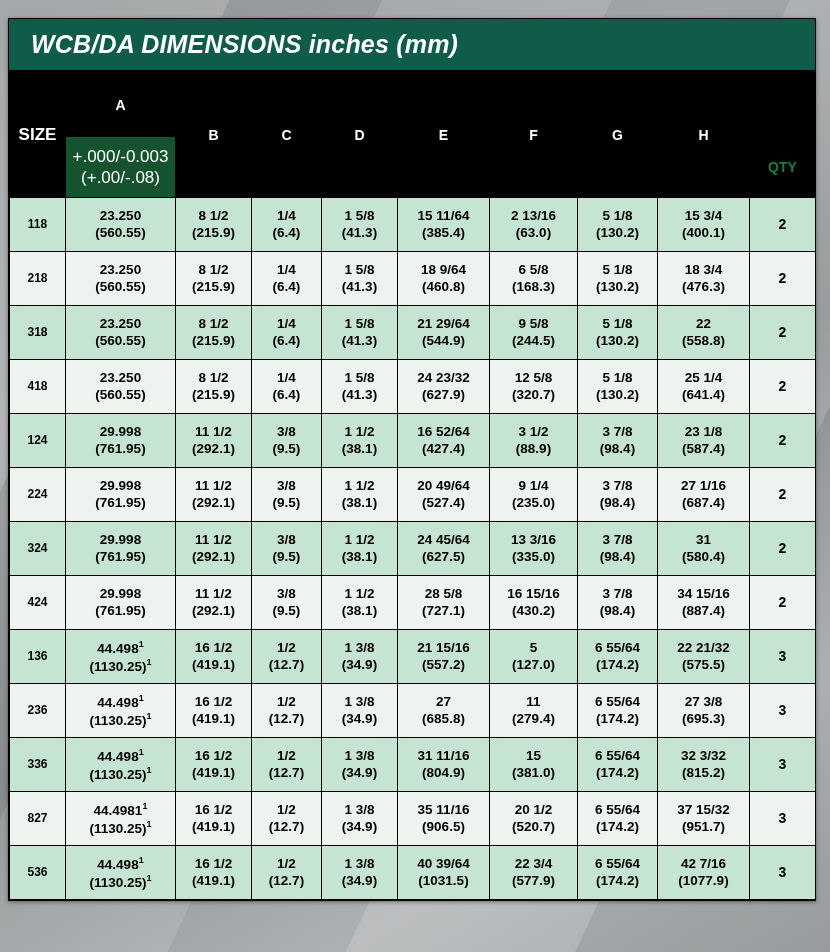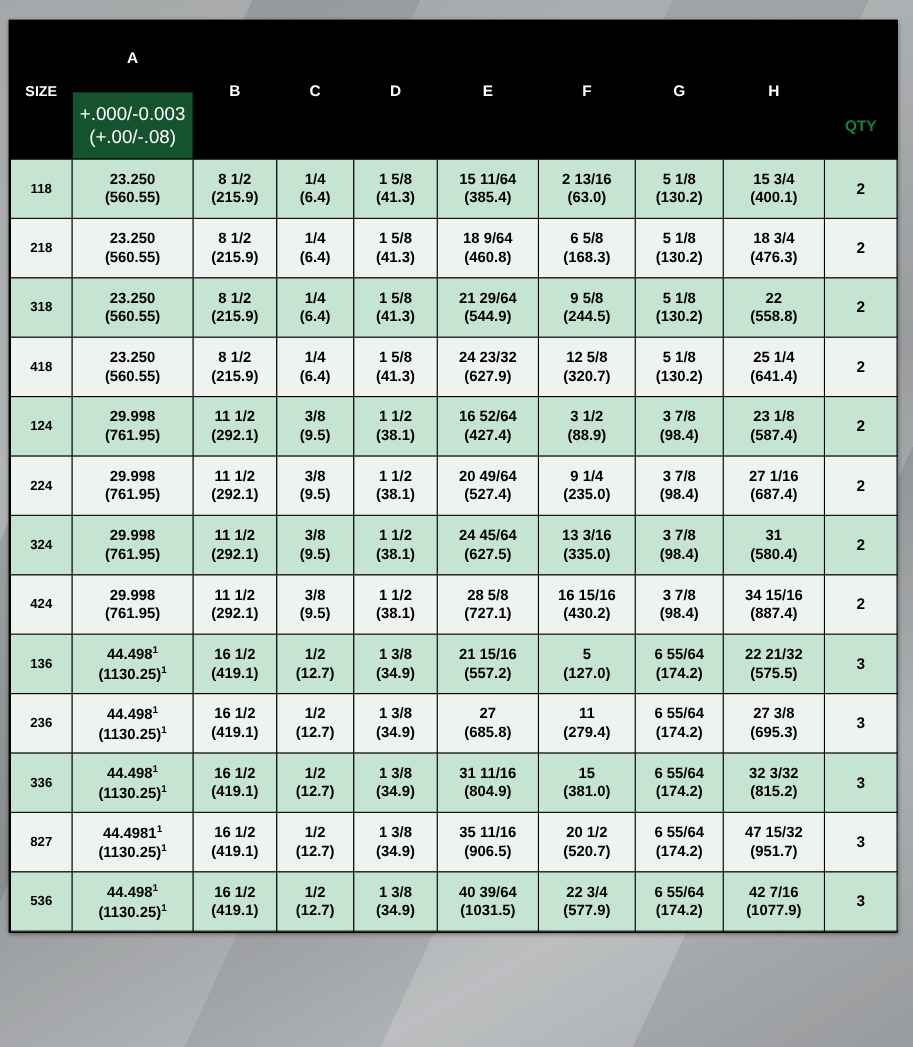--- a/index.html
+++ b/index.html
@@ -60,21 +60,21 @@
     color: #ffffff;
     font-size: 14px;
     font-weight: bold;
   }
   thead th.hdr-main {
     height: 62px;
     border-bottom: none;
   }
   thead th.hdr-size {
     height: 62px;
-    font-size: 13px;
+    font-size: 17px;
   }
   thead th.tol {
     background: #14532d;
     color: #fff;
     font-size: 17px;
     font-weight: normal;
     line-height: 1.25;
     height: 58px;
     border-top: none;
   }
@@ -113,20 +113,21 @@
   col.c-g    { width: 80px; }
   col.c-h    { width: 92px; }
   col.c-qty  { width: 66px; }
 </style>
 </head>
 <body>
 
 <div id="page">
   <div class="table-wrap">
 
+    <div class="title-bar">WCB/DA DIMENSIONS inches (mm)</div>
 
     <table class="dims">
       <colgroup>
         <col class="c-size">
           <col class="c-a">
           <col class="c-b">
           <col class="c-c">
           <col class="c-d">
         <col class="c-e">
           <col class="c-f">
@@ -576,21 +577,21 @@
             </td>
             <td>
               <span class="sub">20 1/2</span>
               <span class="sub">(520.7)</span>
             </td>
             <td>
               <span class="sub">6 55/64</span>
               <span class="sub">(174.2)</span>
             </td>
             <td>
-              <span class="sub">47 15/32</span>
+              <span class="sub">37 15/32</span>
               <span class="sub">(951.7)</span>
             </td>
             <td class="qty-cell">3</td>
           </tr>
           <tr class="shade">
             <td class="size-cell">536</td>
             <td>
               <span class="sub">44.498<sup>1</sup></span>
               <span class="sub">(1130.25)<sup>1</sup></span>
             </td>

